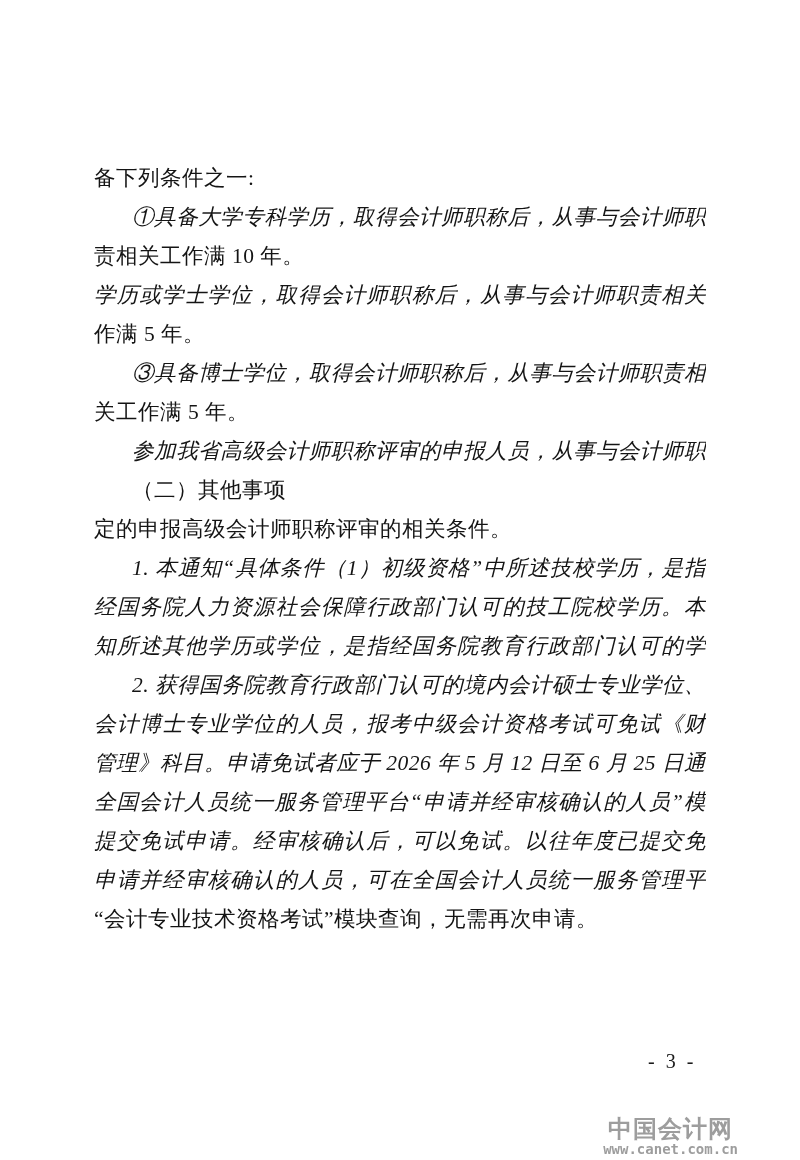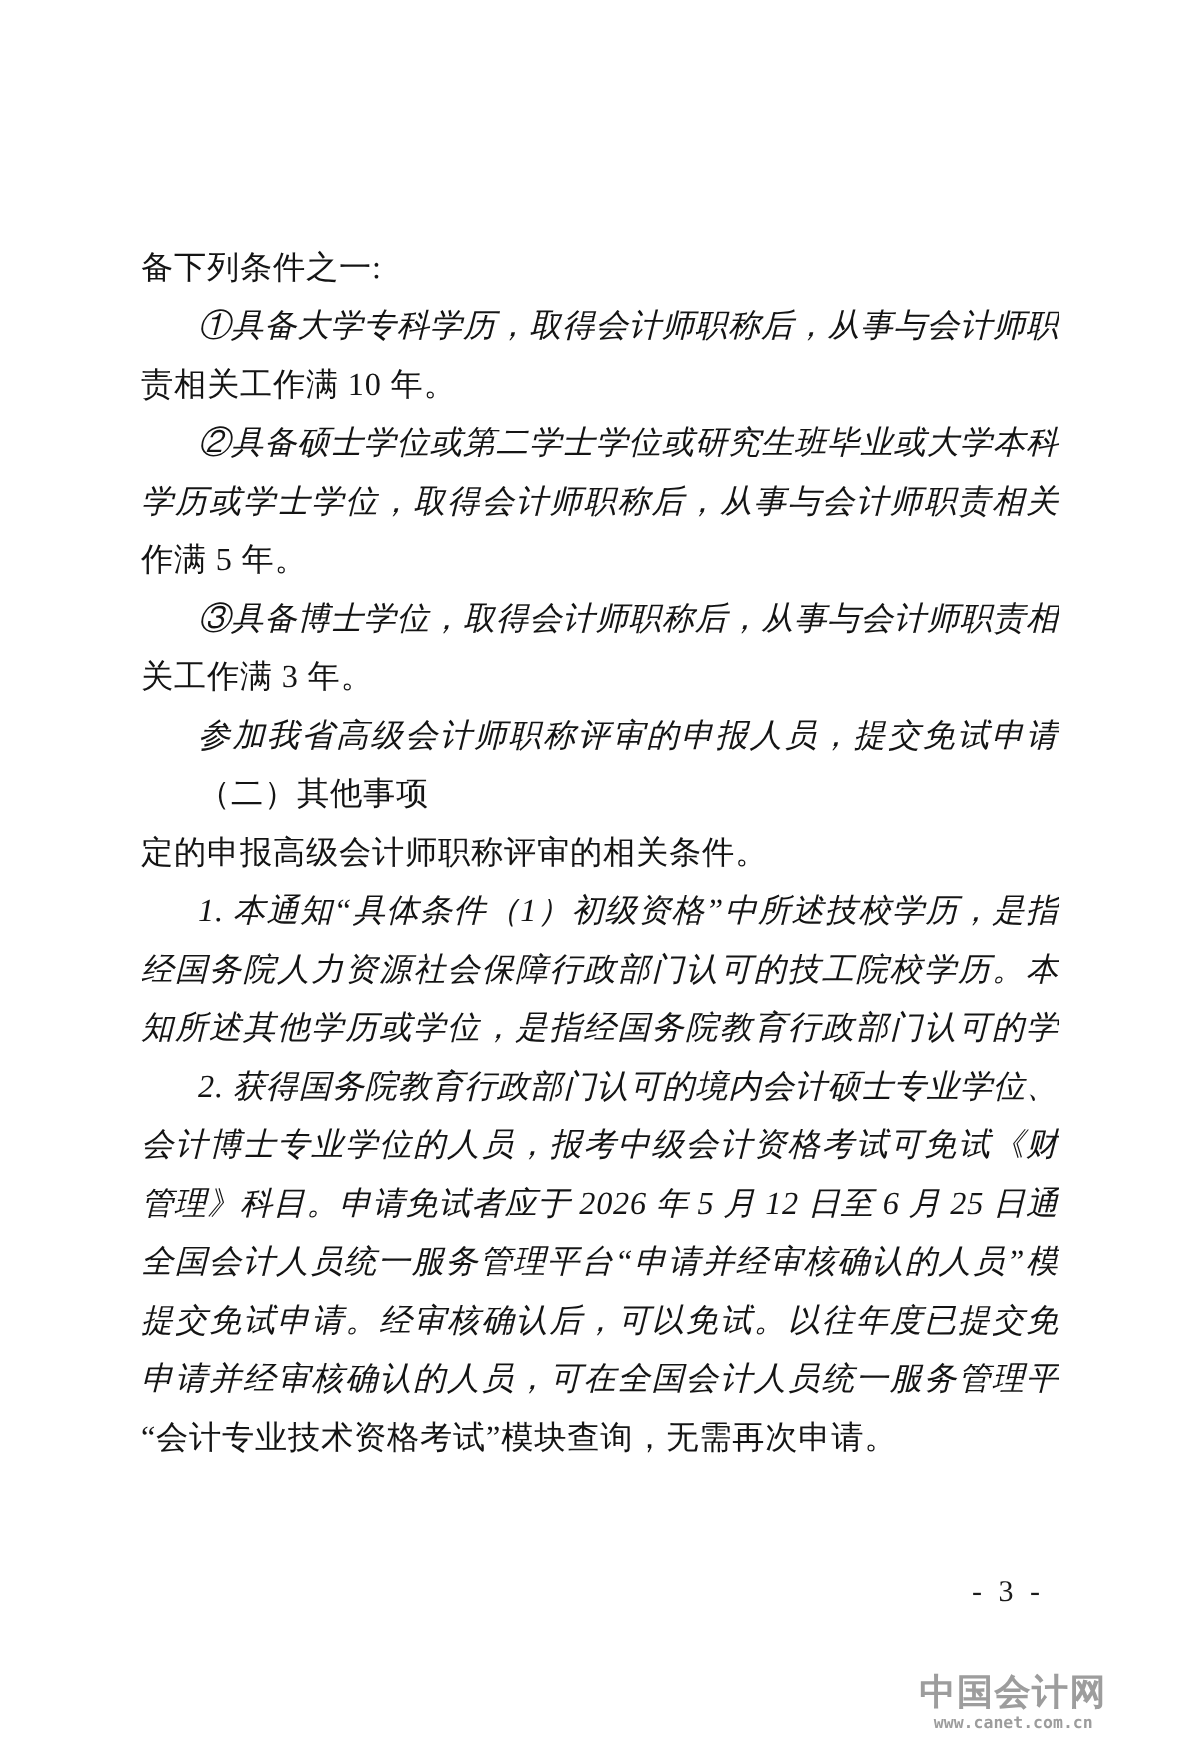--- a/index.html
+++ b/index.html
@@ -59,42 +59,41 @@
     user-select: none;
   }
   .watermark-title {
     font-size: 24px;
     line-height: 26px;
     letter-spacing: 1px;
     font-weight: bold;
     font-family: "Liberation Serif", "DejaVu Serif", serif;
   }
   .watermark-url {
-    font-size: 11px;
+    font-size: 14px;
     line-height: 14px;
     font-weight: bold;
     font-family: "DejaVu Sans Mono", monospace;
     letter-spacing: 0px;
   }
 </style>
 </head>
 <body>
 
 <div class="page">
 
   <div class="doc-body">
     <div class="line">备下列条件之一:</div>
     <div class="line indent fill">①具备大学专科学历，取得会计师职称后，从事与会计师职</div>
     <div class="line">责相关工作满 10 年。</div>
-    <div class="line indent fill">②具备硕士学位或第二学士学位或研究生班毕业或大学本科</div>
     <div class="line fill">学历或学士学位，取得会计师职称后，从事与会计师职责相关工</div>
     <div class="line">作满 5 年。</div>
     <div class="line indent fill">③具备博士学位，取得会计师职称后，从事与会计师职责相</div>
-    <div class="line">关工作满 3 年。</div>
-    <div class="line indent fill">参加我省高级会计师职称评审的申报人员，提交免试申请</div>
+    <div class="line">关工作满 5 年。</div>
+    <div class="line indent fill">参加我省高级会计师职称评审的申报人员，从事与会计师职</div>
     <div class="line indent">（二）其他事项</div>
     <div class="line">定的申报高级会计师职称评审的相关条件。</div>
     <div class="line indent fill">1. 本通知“具体条件（1）初级资格”中所述技校学历，是指</div>
     <div class="line fill">经国务院人力资源社会保障行政部门认可的技工院校学历。本通</div>
     <div class="line fill">知所述其他学历或学位，是指经国务院教育行政部门认可的学历</div>
     <div class="line indent fill">2. 获得国务院教育行政部门认可的境内会计硕士专业学位、</div>
     <div class="line fill">会计博士专业学位的人员，报考中级会计资格考试可免试《财务</div>
     <div class="line fill">管理》科目。申请免试者应于 2026 年 5 月 12 日至 6 月 25 日通过</div>
     <div class="line fill">全国会计人员统一服务管理平台“申请并经审核确认的人员”模块</div>
     <div class="line fill">提交免试申请。经审核确认后，可以免试。以往年度已提交免试</div>

